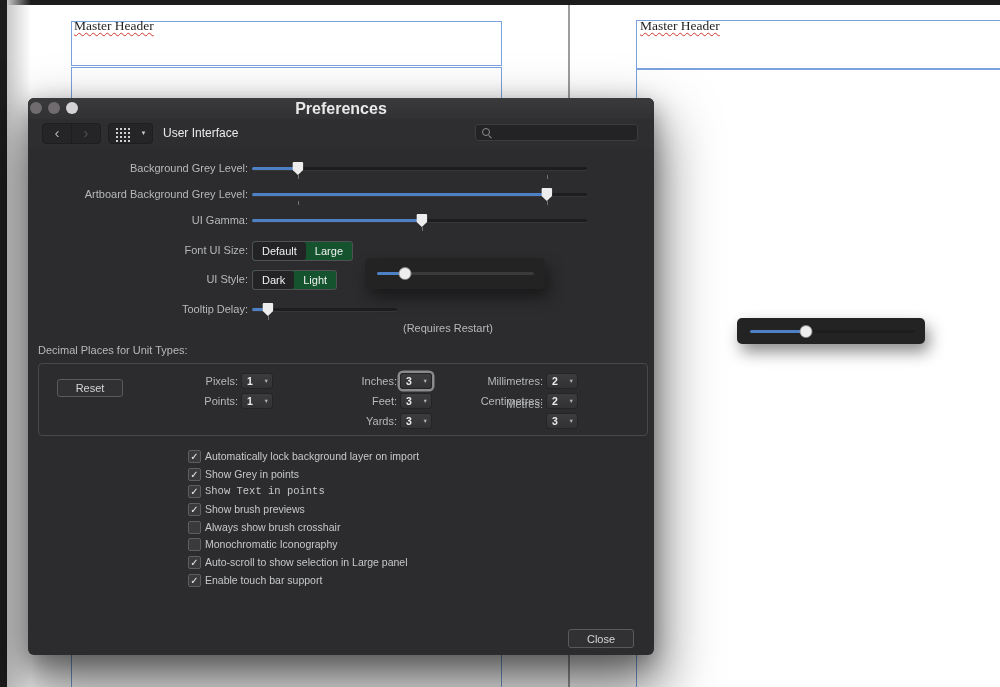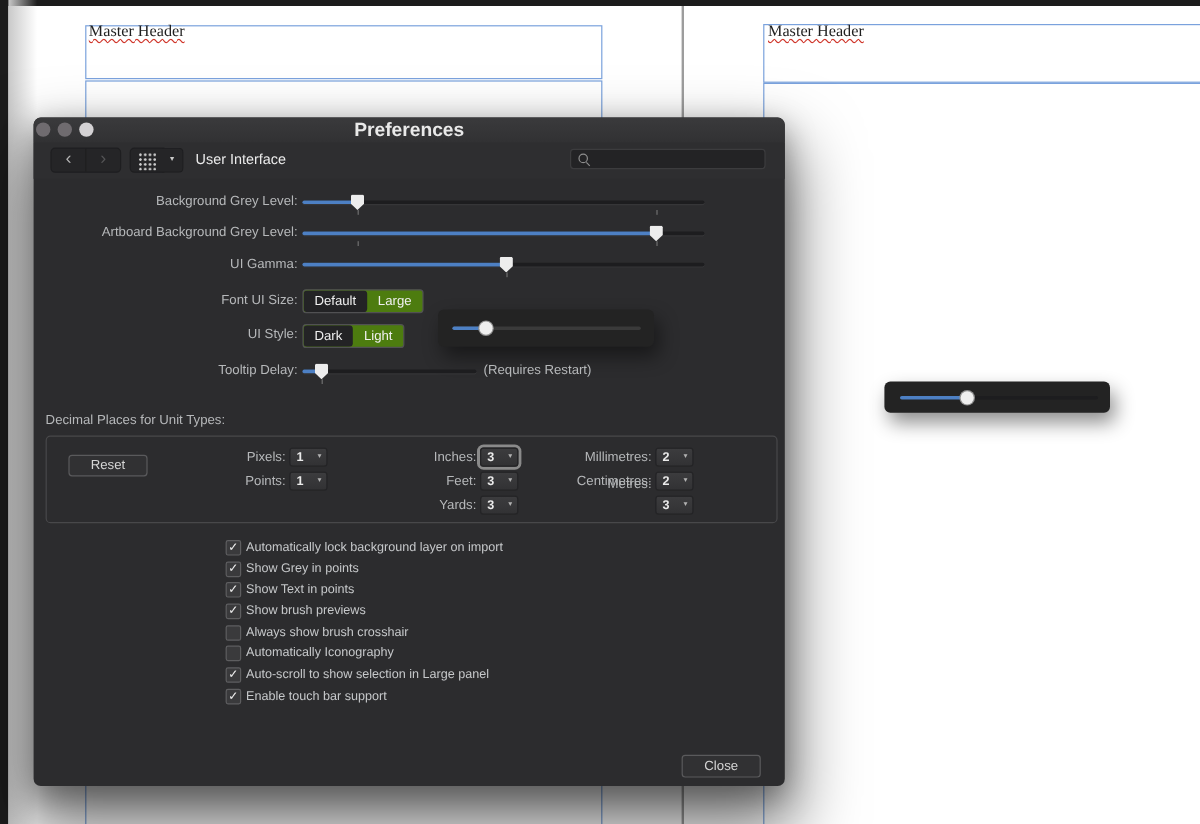--- a/index.html
+++ b/index.html
@@ -41,34 +41,34 @@
                  color:#ebebeb;font-size:12px;}
   .search{position:absolute;left:447px;top:5px;width:163px;height:17px;background:#232325;
           border:1px solid #3c3c3e;border-radius:3px;box-sizing:border-box;color:#ddd;
           font-size:11px;padding:0 6px 0 20px;outline:none;}
   .mag{position:absolute;left:454px;top:9px;width:6px;height:6px;border:1.3px solid #8e8e8e;
        border-radius:50%;}
   .mag::after{content:"";position:absolute;left:5.5px;top:5.5px;width:4px;height:1.3px;
               background:#8e8e8e;transform:rotate(45deg);transform-origin:0 0;}
   
   .rlabel{position:absolute;right:406px;color:#b6b8ba;font-size:11px;white-space:nowrap;}
-  .note{position:absolute;color:#b6b8ba;font-size:11px;white-space:nowrap;}
+  .note{position:absolute;color:#b6b8ba;font-size:11px;white-space:nowrap;margin-top:19px;}
   
   .swrap{position:absolute;left:224px;width:335px;height:3px;}
   .htrack{position:absolute;left:0;top:0;width:100%;height:3px;background:#1d1d1f;
           border-radius:2px;box-shadow:0 1px 0 rgba(255,255,255,0.05);}
   .hfill{position:absolute;left:0;top:0;height:3px;background:#4d80c4;border-radius:2px;}
   .thumb{position:absolute;top:-4.5px;width:11px;height:13px;background:#ededed;
          transform:translateX(-50%);
          clip-path:polygon(8% 0,92% 0,100% 10%,100% 60%,50% 100%,0 60%,0 10%);}
   .thumb.round{width:11px;height:11px;top:-4px;border-radius:50%;clip-path:none;
                background:#efefef;box-shadow:0 0 0 1px #8e8e8e;}
   .htick{position:absolute;top:8px;width:1px;height:4px;background:#707070;}
   
-  .seg{position:absolute;height:18px;background:#4d7c0f;border:1px solid #515153;
+  .seg{position:absolute;height:18px;background:#14532d;border:1px solid #515153;
        border-radius:3px;display:flex;overflow:hidden;}
   .seg span{height:18px;line-height:18px;padding:0 9px;font-size:11px;color:#f0f0f0;}
   .seg .sel{background:#232325;border-radius:3px;}
   
   .slider-panel{position:absolute;background:#232323;border-radius:5px;
                 box-shadow:4px 8px 16px rgba(0,0,0,0.45);}
   .slider-panel .htrack{background:#3a3a3a;box-shadow:none;}
   
   .dec-heading{position:absolute;left:10px;color:#b6b8ba;font-size:11px;}
   .dec-box{position:absolute;left:10px;top:265px;width:610px;height:73px;
@@ -229,27 +229,27 @@
     <div class="dd" style="left:518px;top:315px;">
       <span class="val">3</span>
       <span class="arr">▼</span>
     </div>
 
     <span class="cbox" style="top:352px;">✓</span>
     <span class="clabel" style="top:352px;">Automatically lock background layer on import</span>
     <span class="cbox" style="top:370px;">✓</span>
     <span class="clabel" style="top:370px;">Show Grey in points</span>
     <span class="cbox" style="top:387px;">✓</span>
-    <span class="clabel" style="top:387px;">Show Text in points</span>
+    <span class="clabel" style="top:387px;font-family:Liberation Mono, monospace;">Show Text in points</span>
     <span class="cbox" style="top:405px;">✓</span>
     <span class="clabel" style="top:405px;">Show brush previews</span>
     <span class="cbox" style="top:423px;"></span>
     <span class="clabel" style="top:423px;">Always show brush crosshair</span>
     <span class="cbox" style="top:440px;"></span>
-    <span class="clabel" style="top:440px;">Automatically Iconography</span>
+    <span class="clabel" style="top:440px;">Monochromatic Iconography</span>
     <span class="cbox" style="top:458px;">✓</span>
     <span class="clabel" style="top:458px;">Auto-scroll to show selection in Large panel</span>
     <span class="cbox" style="top:476px;">✓</span>
     <span class="clabel" style="top:476px;">Enable touch bar support</span>
 
     <button class="btn" style="left:540px;top:531px;width:66px;height:19px;">Close</button>
   </div>
 
   <div class="slider-panel" style="left:737px;top:318px;width:188px;height:26px;">
     <div class="swrap" style="left:13px;top:11.5px;width:165px;">

